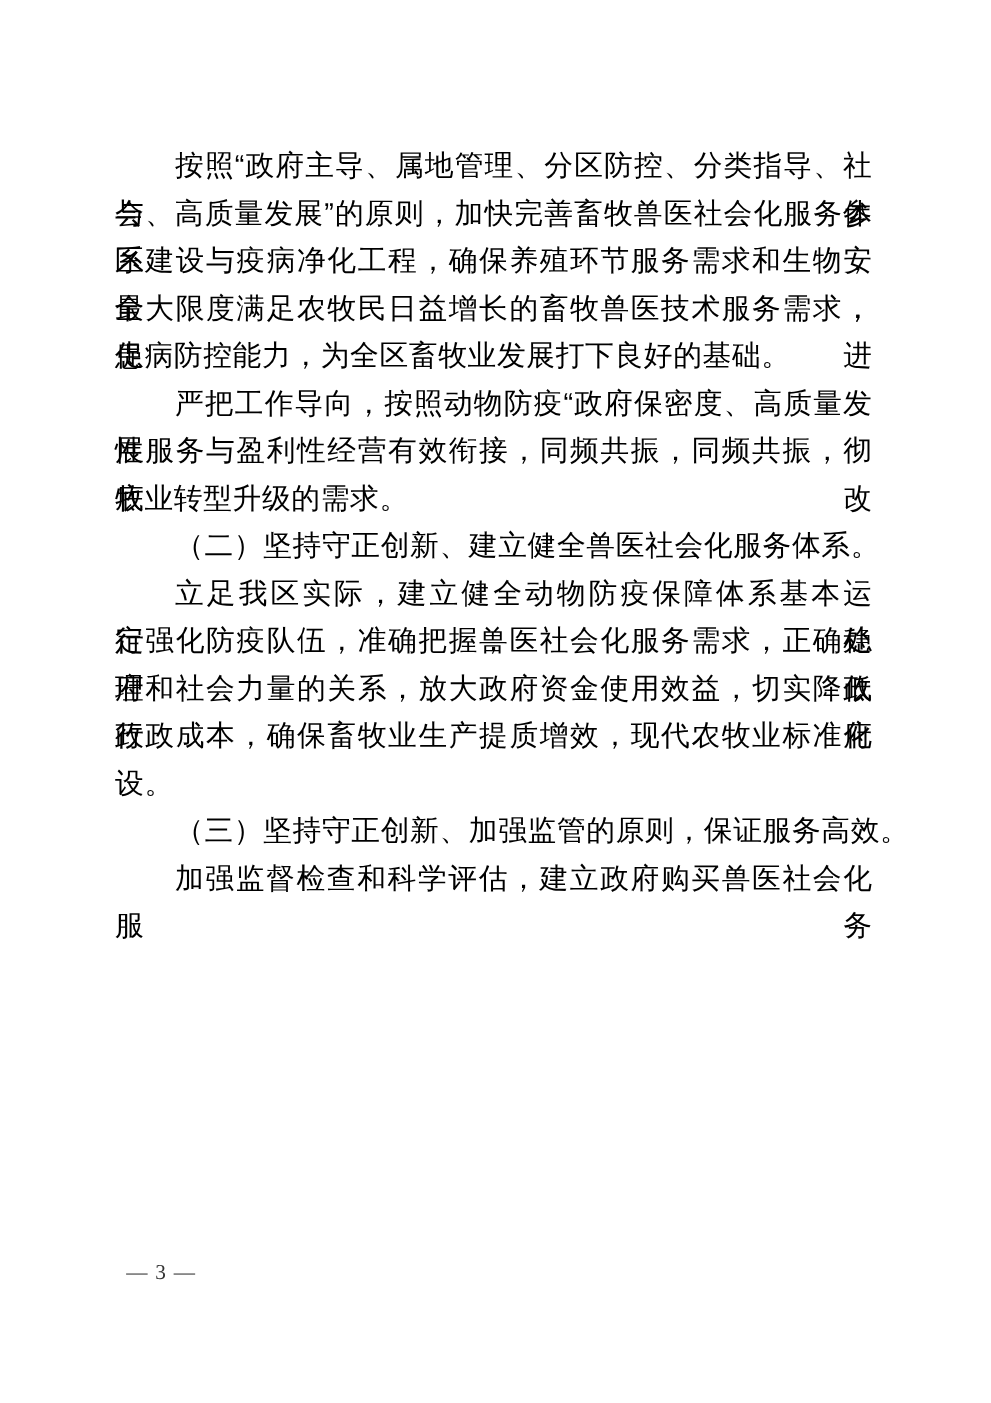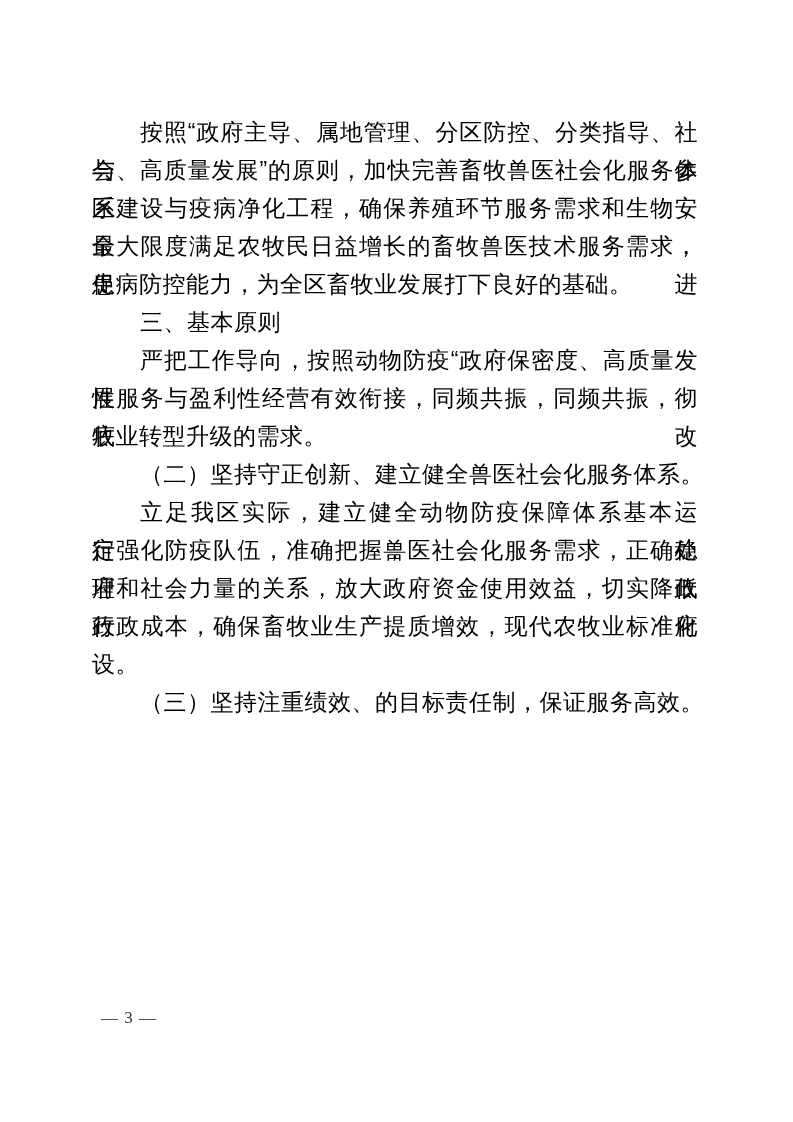--- a/index.html
+++ b/index.html
@@ -64,26 +64,26 @@
 <body>
 
 <div class="page">
   <div class="text-block">
 
   <div class="text-line indent fill">按照“政府主导、属地管理、分区防控、分类指导、社会参</div>
       <div class="text-line fill">与、高质量发展”的原则，加快完善畜牧兽医社会化服务体系，</div>
       <div class="text-line fill">区建设与疫病净化工程，确保养殖环节服务需求和生物安全，</div>
       <div class="text-line fill">最大限度满足农牧民日益增长的畜牧兽医技术服务需求，促进</div>
       <div class="text-line">患病防控能力，为全区畜牧业发展打下良好的基础。</div>
-      <div class="text-line indent">三、基本原则</div>
       <div class="text-line indent fill">严把工作导向，按照动物防疫“政府保密度、高质量发展</div>
       <div class="text-line fill">性服务与盈利性经营有效衔接，同频共振，同频共振，彻底改</div>
       <div class="text-line">牧业转型升级的需求。</div>
       <div class="text-line indent">（二）坚持守正创新、建立健全兽医社会化服务体系。</div>
       <div class="text-line indent fill">立足我区实际，建立健全动物防疫保障体系基本运行，稳</div>
       <div class="text-line fill">定强化防疫队伍，准确把握兽医社会化服务需求，正确处理政</div>
       <div class="text-line fill">府和社会力量的关系，放大政府资金使用效益，切实降低政府</div>
       <div class="text-line fill">行政成本，确保畜牧业生产提质增效，现代农牧业标准化</div>
       <div class="text-line">设。</div>
-      <div class="text-line indent">（三）坚持注重绩效、的目标责任制，保证服务高效。</div>
+      <div class="text-line indent">（三）坚持守正创新、加强监管的原则，保证服务高效。</div>
+      <div class="text-line indent fill">加强监督检查和科学评估，建立政府购买兽医社会化服务</div>
     </div>
   <div class="page-number">— 3 —</div>
 </div>
 
 </body></html>

